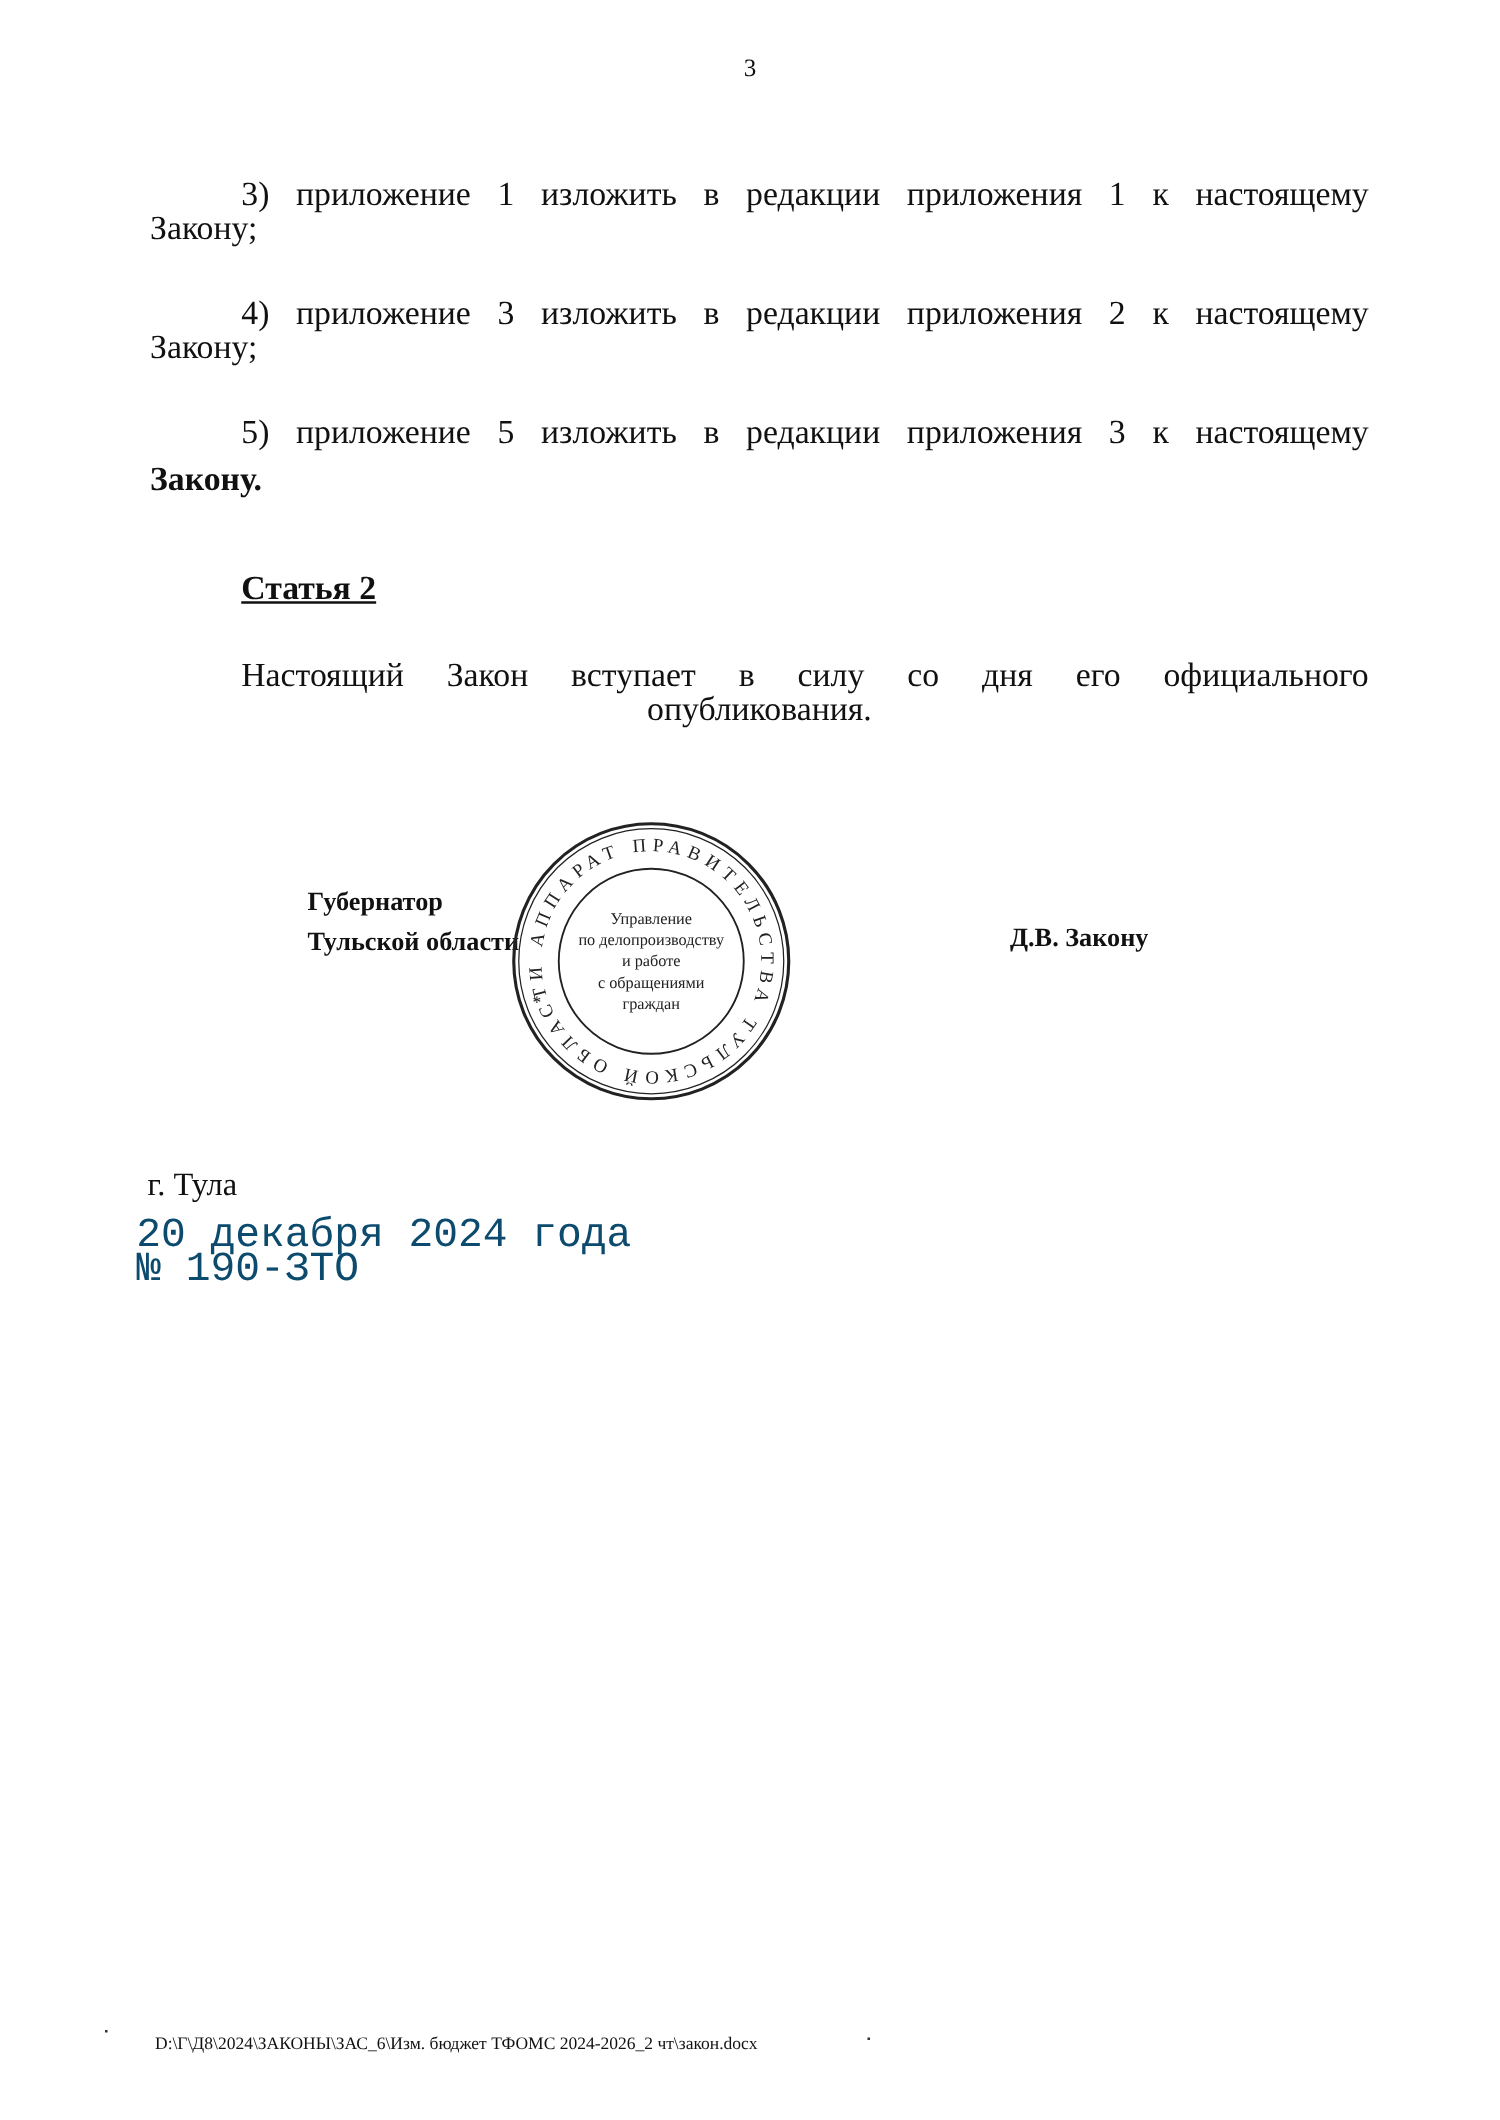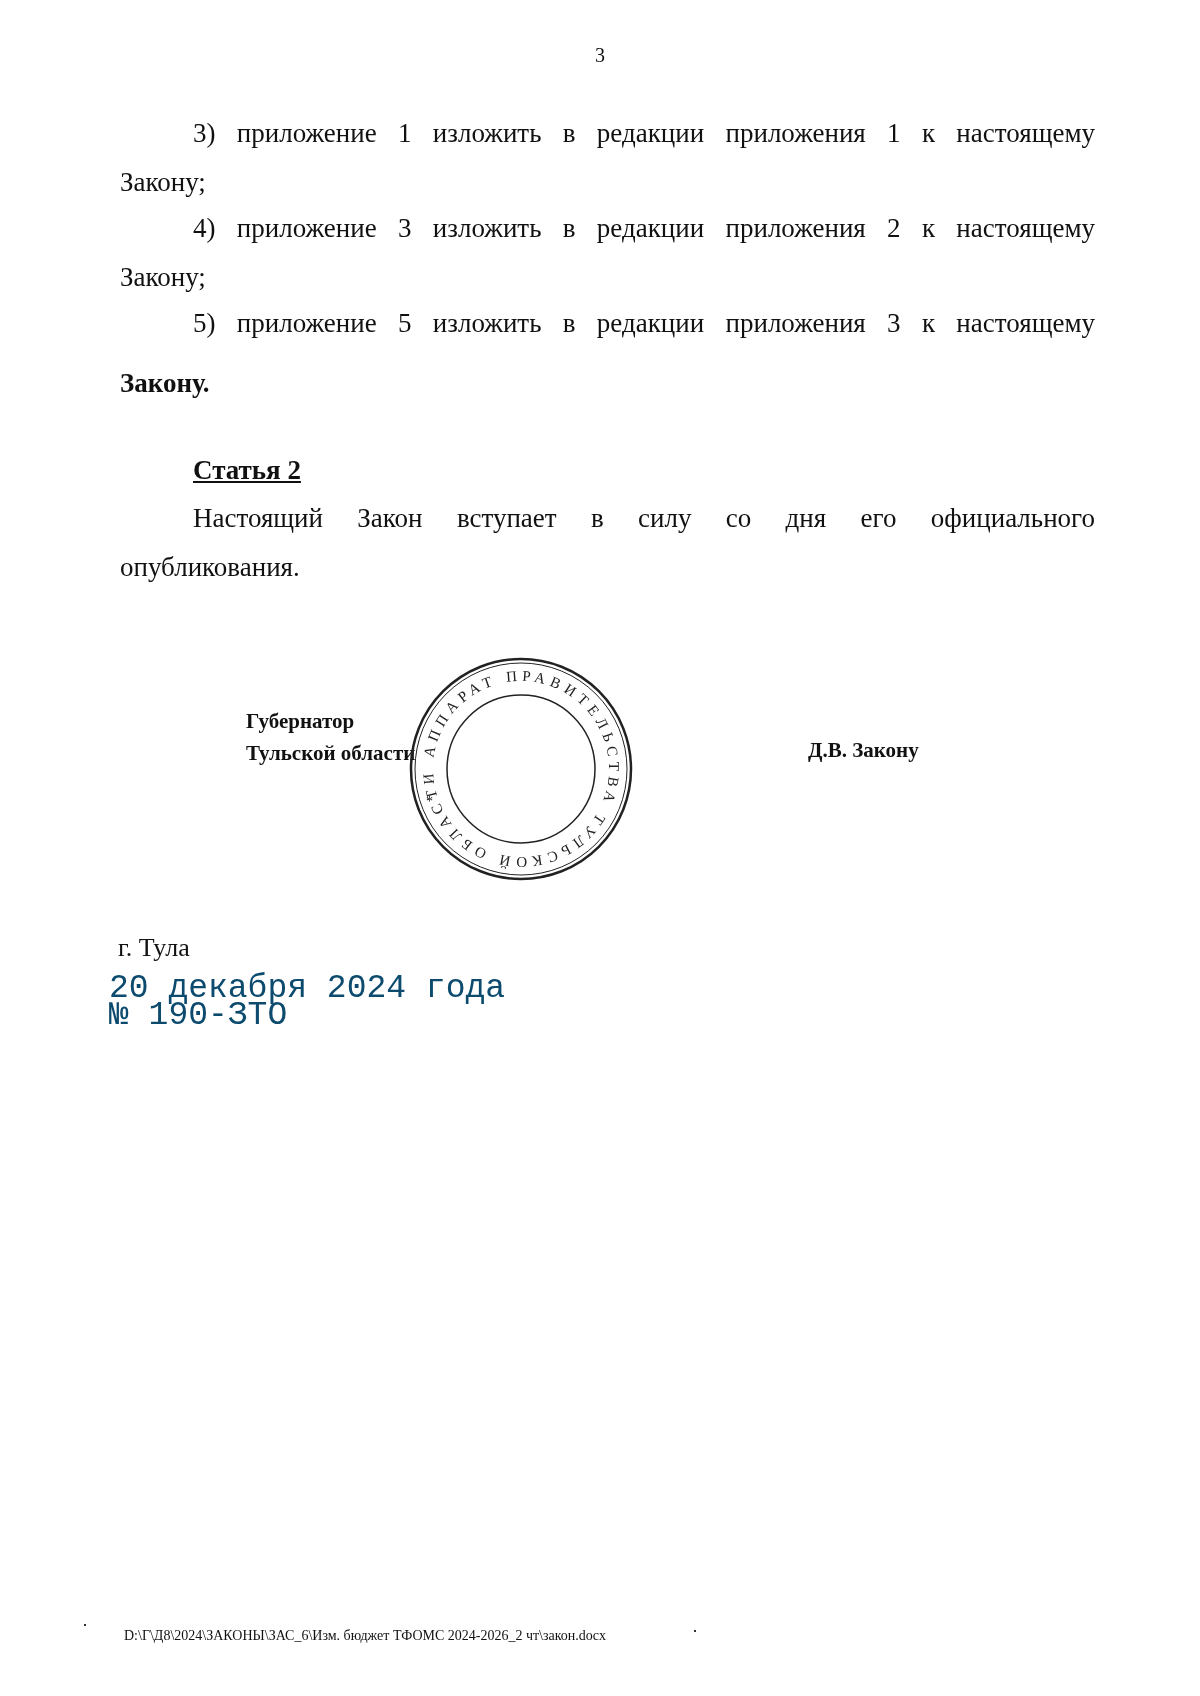--- a/index.html
+++ b/index.html
@@ -1,19 +1,19 @@
 <!DOCTYPE html>
 <html><head>
 <meta charset="utf-8">
 <style>
   html, body { margin: 0; padding: 0; background: #ffffff; }
   body { width: 1200px; height: 1696px; position: relative; overflow: hidden; color: #111; font-family: "Liberation Serif", serif; }
   .page-num { position: absolute; top: 44px; left: 0; width: 1200px; text-align: center; font-size: 20px; }
   .para { position: absolute; left: 120px; width: 975px; font-size: 27px; line-height: 30px; }
-  .justify { text-align: justify; text-align-last: justify; }
+  .justify { text-align: justify; text-align-last: justify; margin-top: 22px; }
   .indent { padding-left: 73px; box-sizing: border-box; }
   .bold { font-weight: bold; text-decoration: underline; }
   .sig { position: absolute; font-weight: bold; font-size: 21px; line-height: 32px; }
   .mono { position: absolute; font-family: Liberation Mono, monospace; font-size: 33px; line-height: 27px; color: #0c4a6e; }
   .footer { position: absolute; left: 124px; top: 1628px; font-size: 14px; color: #111; text-align: right; }
   .dot { position: absolute; width: 2px; height: 2px; background: #333; }
   .stamp { position: absolute; left: 408px; top: 656px; width: 226px; height: 226px; }
 </style>
 </head>
 <body>
@@ -24,39 +24,46 @@
 <div class="para" style="top:167px;">Закону;</div>
 
 <div class="para justify indent" style="top:213px;">4) приложение 3 изложить в редакции приложения 2 к настоящему</div>
 <div class="para" style="top:262px;">Закону;</div>
 
 <div class="para justify indent" style="top:308px;">5) приложение 5 изложить в редакции приложения 3 к настоящему</div>
 <div class="para" style="top:368px;font-weight:bold;">Закону.</div>
 
 <div class="para indent bold" style="top:455px;">Статья 2</div>
 <div class="para justify indent" style="top:503px;">Настоящий Закон вступает в силу со дня его официального</div>
-<div class="para" style="top:552px;">опубликования.</div>
+<div class="para" style="top:552px;text-align:center;">опубликования.</div>
 
 <div class="sig" style="left:246px; top:705px;">Губернатор</div>
 <div class="sig" style="left:246px; top:737px;">Тульской области</div>
 <div class="sig" style="left:808px; top:734px;">Д.В. Закону</div>
 
 <div class="stamp">
   <svg width="226" height="226" viewBox="0 0 226 226">
     <defs>
       <path id="ringpath" d="M 113,113 m -88,0 a 88,88 0 1,1 176,0 a 88,88 0 1,1 -176,0"></path>
     </defs>
     <circle cx="113" cy="113" r="110" fill="none" stroke="#222" stroke-width="2.5"></circle>
     <circle cx="113" cy="113" r="106" fill="none" stroke="#222" stroke-width="1"></circle>
     <circle cx="113" cy="113" r="74" fill="none" stroke="#222" stroke-width="1.5"></circle>
     <text font-family="Liberation Serif, serif" font-size="15" fill="#222" letter-spacing="5">
       <textPath href="#ringpath" startOffset="2%">АППАРАТ ПРАВИТЕЛЬСТВА ТУЛЬСКОЙ ОБЛАСТИ</textPath>
     </text>
     <text x="18" y="150" font-size="14" fill="#222" font-family="Liberation Serif, serif">*</text>
   </svg>
+  <div style="position:absolute; left:30px; top:70px; width:166px; text-align:center; font-family:'Liberation Serif', serif; font-size:13px; line-height:17px; color:#222;">
+    <div>Управление</div>
+    <div>по делопроизводству</div>
+    <div>и работе</div>
+    <div>с обращениями</div>
+    <div>граждан</div>
+  </div>
 </div>
 
 <div class="sig" style="left:118px; top:932px; font-weight:normal; font-size:26px;">г. Тула</div>
 <div class="mono" style="left:109px; top:975px;">20 декабря 2024 года</div>
 <div class="mono" style="left:109px; top:1002px;">№ 190-ЗТО</div>
 
 <div class="dot" style="left:84px; top:1624px;"></div>
 <div class="dot" style="left:694px; top:1630px;"></div>
 <div class="footer">D:\Г\Д8\2024\ЗАКОНЫ\ЗАС_6\Изм. бюджет ТФОМС 2024-2026_2 чт\закон.docx</div>
 

